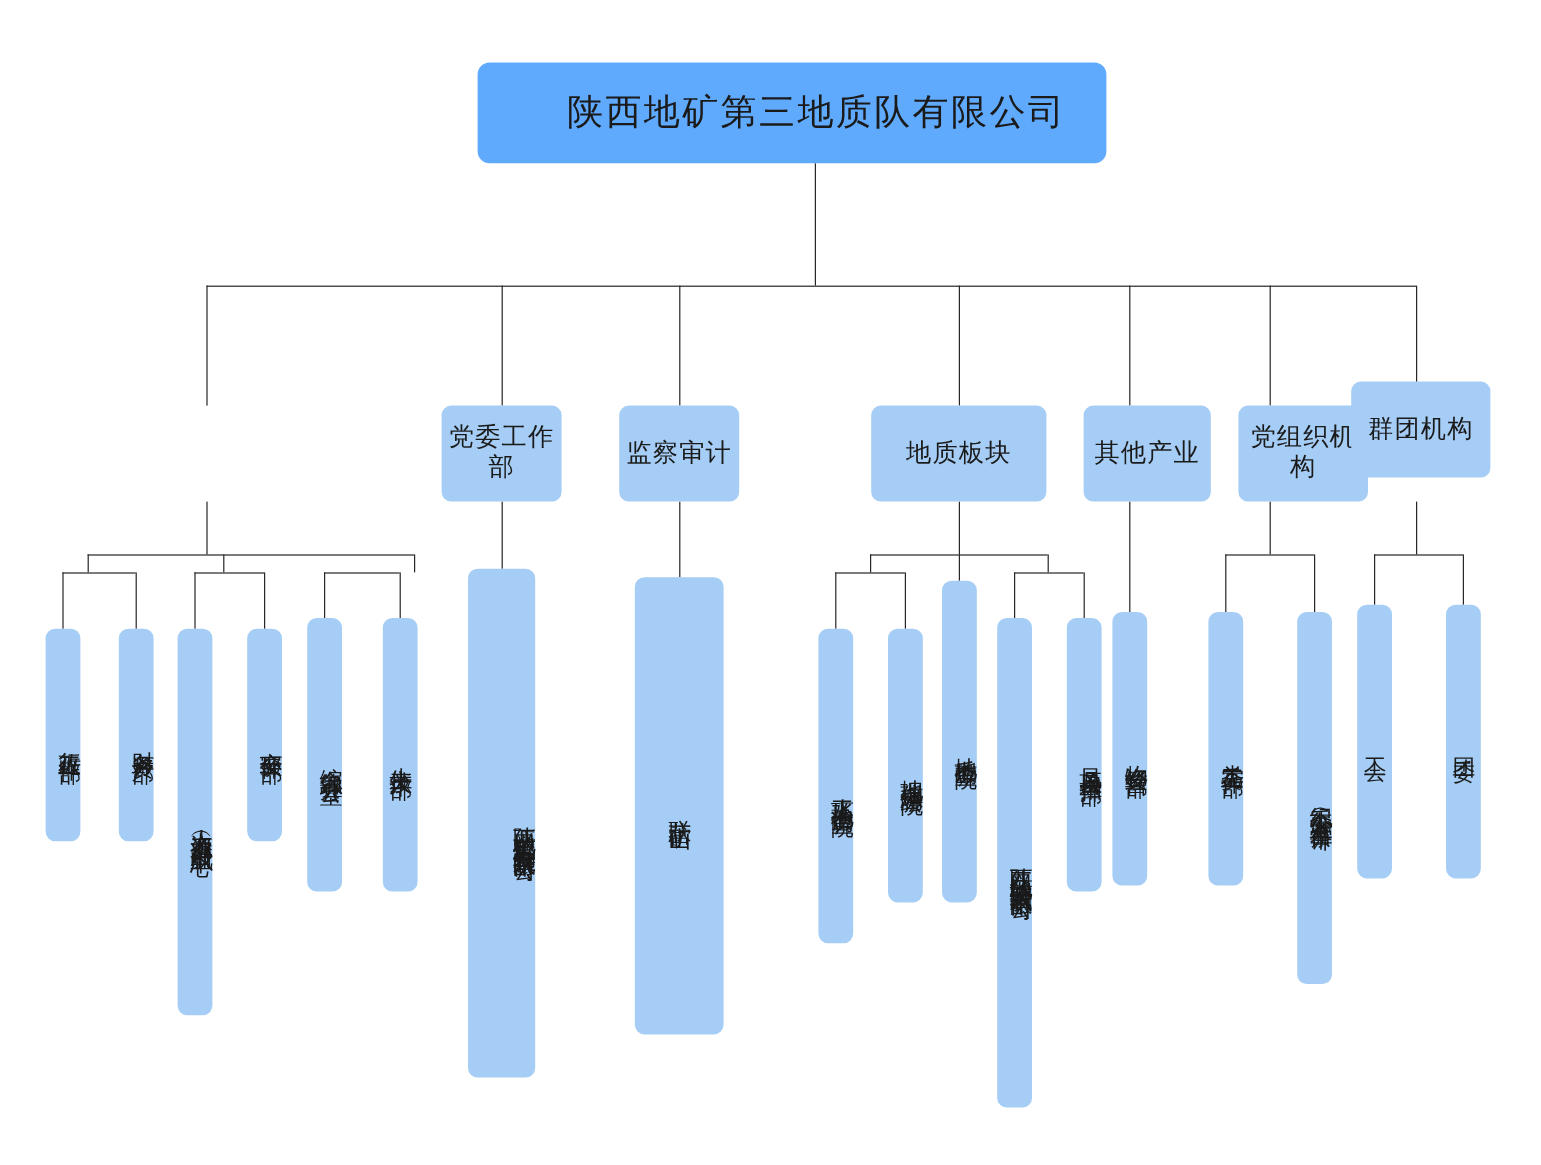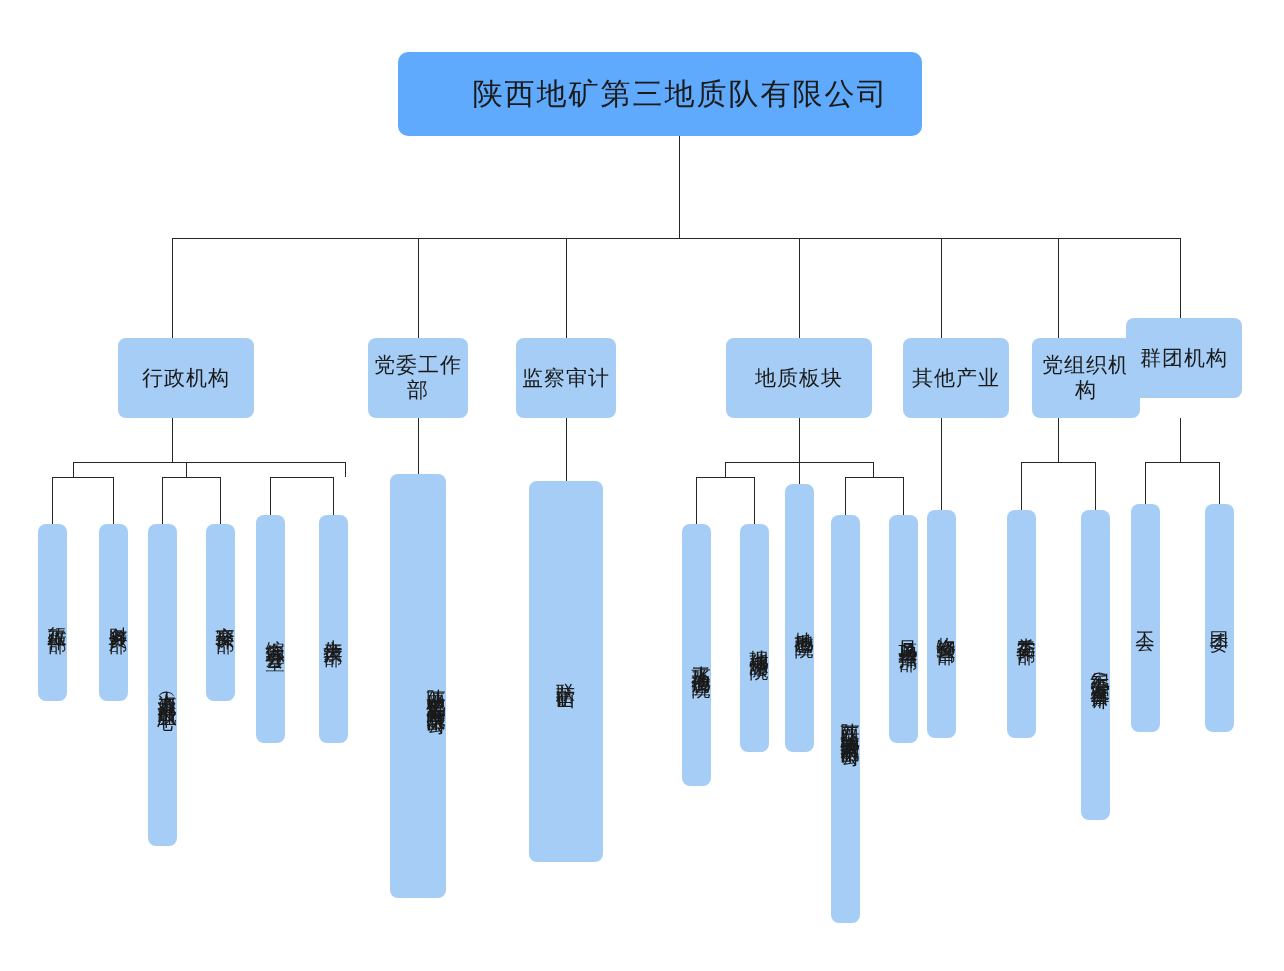--- a/index.html
+++ b/index.html
@@ -127,23 +127,20 @@
 
   <div class="vline" style="left:1180px; top:418px; height:44px;"></div>
   <div class="hline" style="left:1145px; top:462px; width:74px;"></div>
   <div class="vline" style="left:1145px; top:462px; height:42px;"></div>
   <div class="vline" style="left:1219px; top:462px; height:42px;"></div>
 
   <div class="node root" style="left:398px; top:52px; width:524px; height:84px;padding-left:41px;">
     <span class="txt">陕西地矿第三地质队有限公司</span>
   </div>
 
-  <div class="node level2" style="left:118px; top:338px; width:136px; height:80px;">
-    <span class="txt">行政机构</span>
-  </div>
   <div class="node level2" style="left:368px; top:338px; width:100px; height:80px;">
     <span class="txt">党委工作部</span>
   </div>
   <div class="node level2" style="left:516px; top:338px; width:100px; height:80px;">
     <span class="txt">监察审计</span>
   </div>
   <div class="node level2" style="left:726px; top:338px; width:146px; height:80px;">
     <span class="txt">地质板块</span>
   </div>
   <div class="node level2" style="left:888px; top:338px; width:106px; height:80px;margin-left:15px;">

